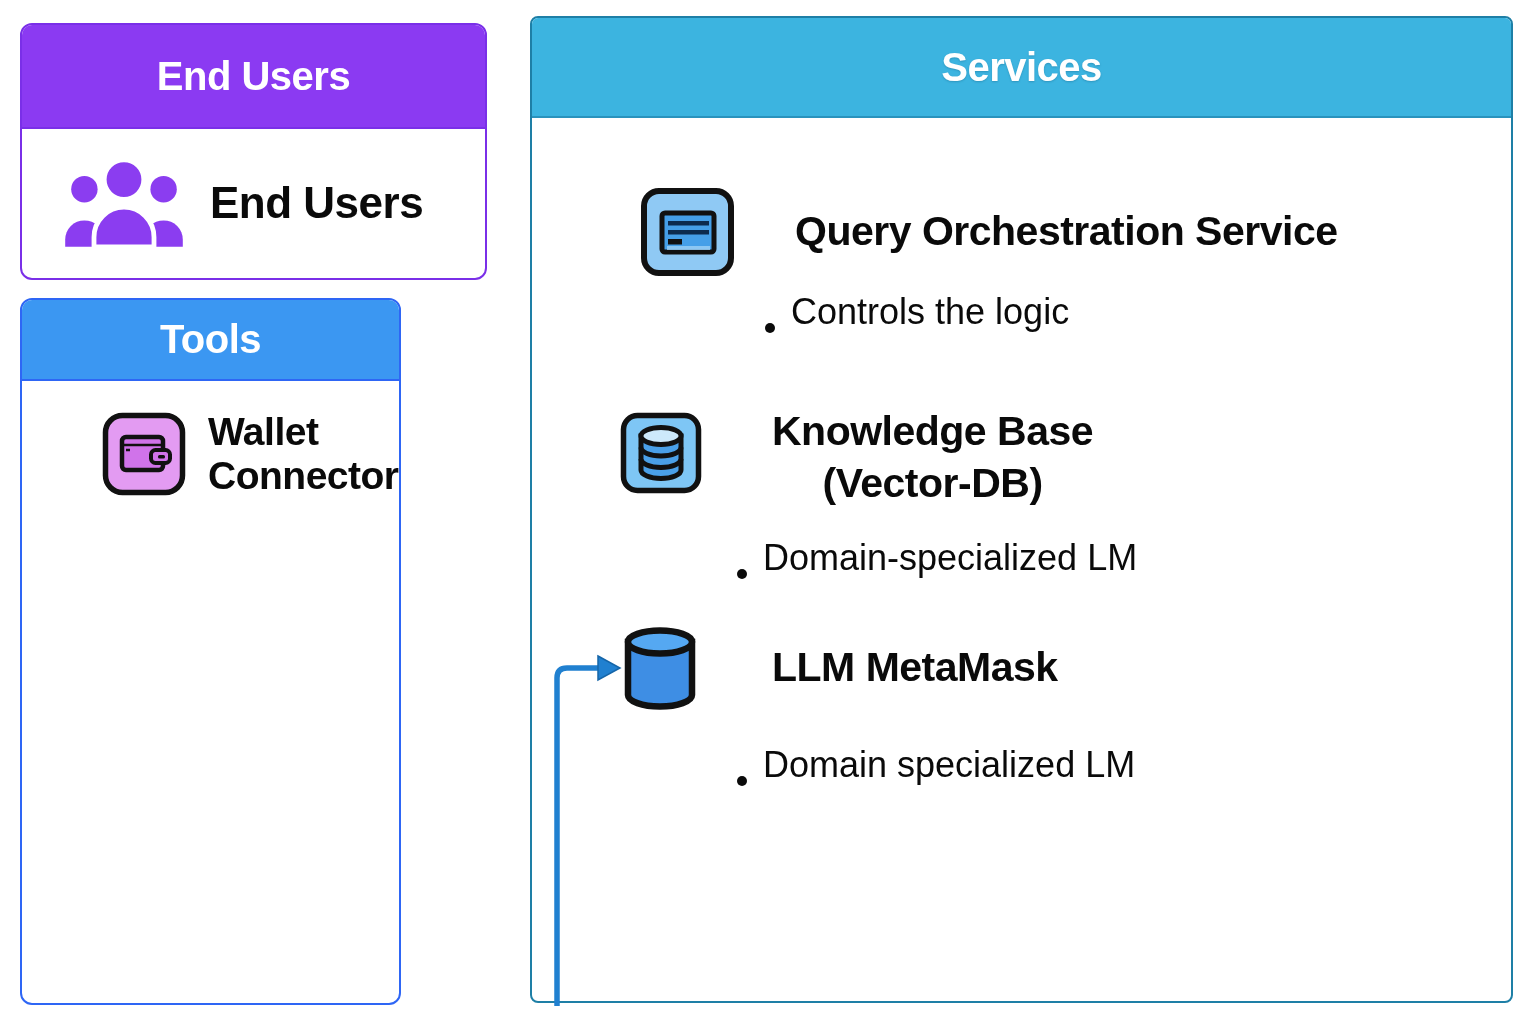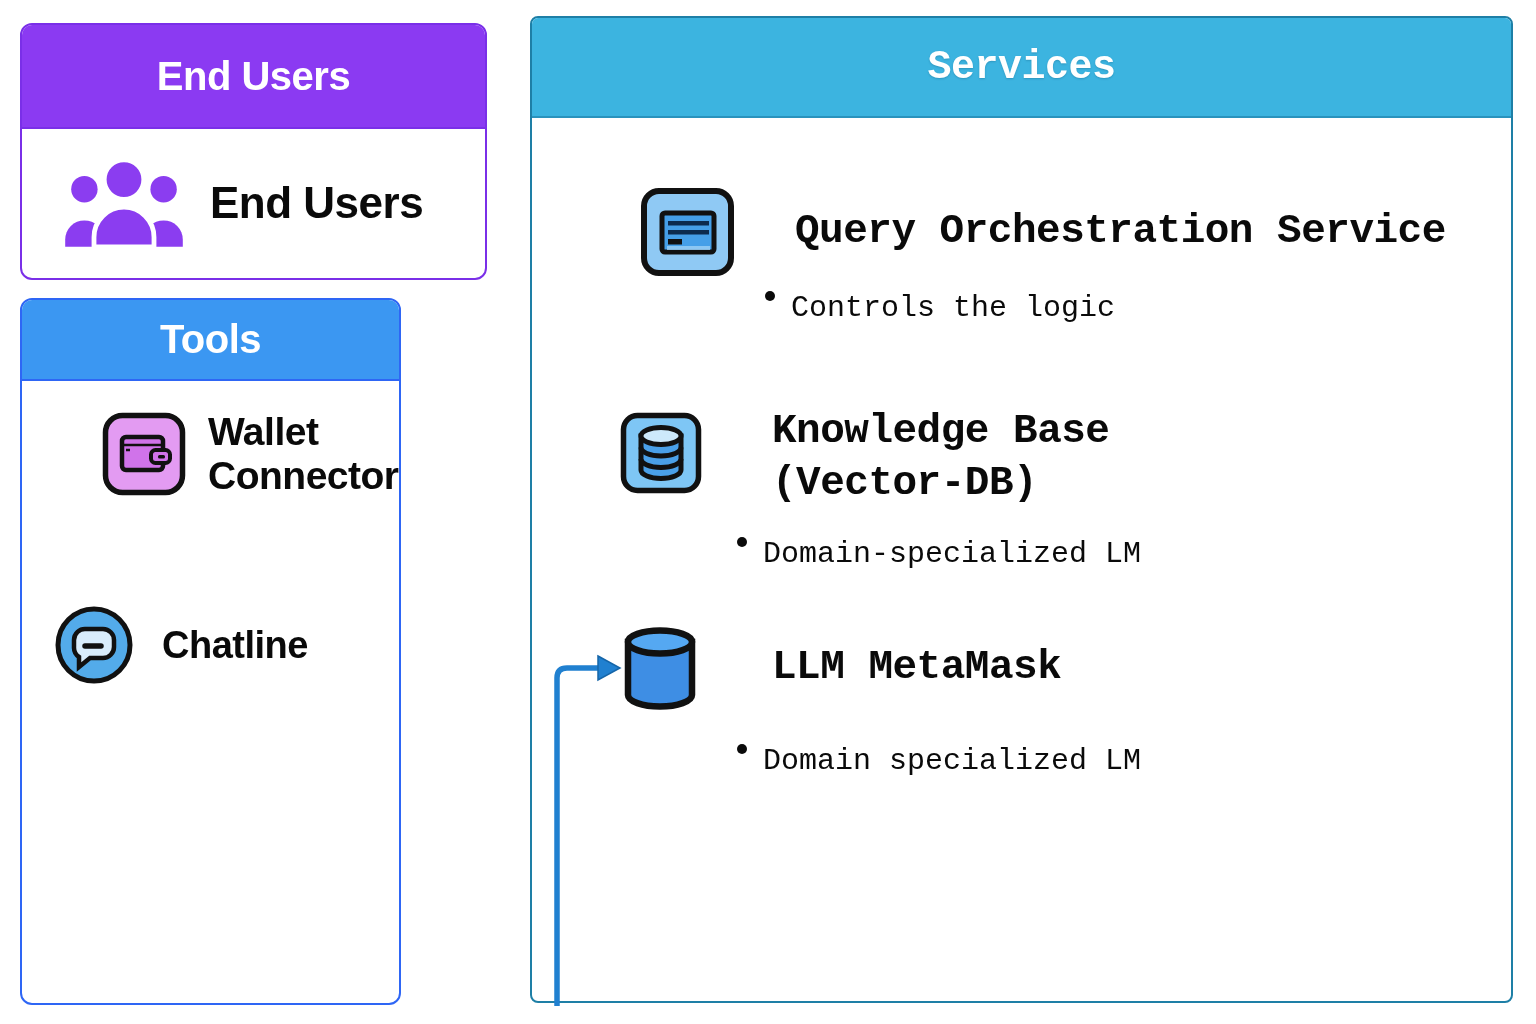--- a/index.html
+++ b/index.html
@@ -29,28 +29,28 @@
   .row-wallet{left:32px;top:110px;padding-left:48px;}
   .row-wallet .label{margin-left:22px;}
   .row-chat{left:32px;top:305px;}
   .row-chat .label{margin-left:28px;font-size:38px;}
   .tools-bullets{position:absolute;left:145px;top:190px;}
   .bullet-line{display:flex;align-items:center;font-size:28px;height:50px;}
   .bullet-line .dot{width:9px;height:9px;border-radius:50%;background:#0a0a0a;margin-right:15px;flex:0 0 auto;}
 
   
   .panel-services{left:530px;top:16px;width:983px;height:987px;
-    border:2px solid #1e7fa6;border-radius:8px;overflow:hidden;font-family:Liberation Mono, monospace;}
+    border:2px solid #1e7fa6;border-radius:8px;overflow:hidden;}
   .panel-services .panel-header{height:100px;background:#3cb4e0;border-bottom:2px solid #2a93bd;
     text-shadow:0 1px 2px rgba(0,60,90,.25);}
   .service-block{position:absolute;left:0;width:960px;}
   .svc-row{display:flex;align-items:center;}
-  .svc-row.align-top{align-items:flex-start;}
+  .svc-row.align-top{align-items:flex-start;text-align:center;}
   .svc-title{font-weight:700;font-size:41px;letter-spacing:-0.5px;line-height:1.26;white-space:pre-line;}
-  .svc-bullet{display:flex;align-items:flex-start;margin-left:205px;font-size:30px;}
+  .svc-bullet{display:flex;align-items:flex-end;margin-left:205px;font-size:36px;}
   .svc-bullet .dot{width:10px;height:10px;border-radius:50%;background:#0a0a0a;margin-right:16px;flex:0 0 auto;}
   .block-qos{top:169px;padding-left:28px;}
   .block-qos .svc-title{margin-left:30px;}
   .block-qos .svc-bullet{margin-top:14px;}
   .block-kb{top:394px;}
   .block-kb .svc-title{margin-left:35px;margin-top:-6px;}
   .block-kb .svc-bullet{margin-top:28px;}
   .block-llm{top:608px;}
   .block-llm .svc-title{margin-left:35px;}
   .block-llm .svc-bullet{margin-top:34px;}
@@ -96,30 +96,20 @@
           <line x1="22" y1="33" x2="59" y2="33" stroke="#111" stroke-width="2.5"></line>
           <line x1="24" y1="38" x2="28" y2="38" stroke="#111" stroke-width="2.5"></line>
           <rect x="49" y="38" width="19" height="13" rx="4.5" fill="#d073ea" stroke="#111" stroke-width="4"></rect>
           <rect x="56" y="43" width="7" height="3.5" rx="1.5" fill="#111"></rect>
         </svg>
       </span>
       <span class="label">Wallet Connector</span>
     </div>
 
 
-    <div class="tool-row row-chat">
-      <span>
-        <svg width="80" height="80" viewBox="0 0 80 80">
-          <circle cx="40" cy="40" r="36" fill="#53abea" stroke="#111" stroke-width="5"></circle>
-          <path d="M32 24 h17 a11 11 0 0 1 11 11 v7 a11 11 0 0 1 -11 11 h-13 l-11 9 v-10 a11 11 0 0 1 -5 -9 v-8 a11 11 0 0 1 12 -11 z" fill="#d9edfc" stroke="#111" stroke-width="4.5"></path>
-          <line x1="31" y1="41" x2="47" y2="41" stroke="#111" stroke-width="5.5" stroke-linecap="round"></line>
-        </svg>
-      </span>
-      <span class="label">Chatline</span>
-    </div>
   </section>
 
   <section class="panel panel-services">
     <div class="panel-header">Services</div>
 
     <div class="service-block block-qos">
       <div class="svc-row">
         <span class="svc-icon-col">
           <svg width="95" height="90" viewBox="0 0 95 90">
             <rect x="4" y="4" width="87" height="82" rx="15" fill="#8fc9f4" stroke="#111" stroke-width="6"></rect>

